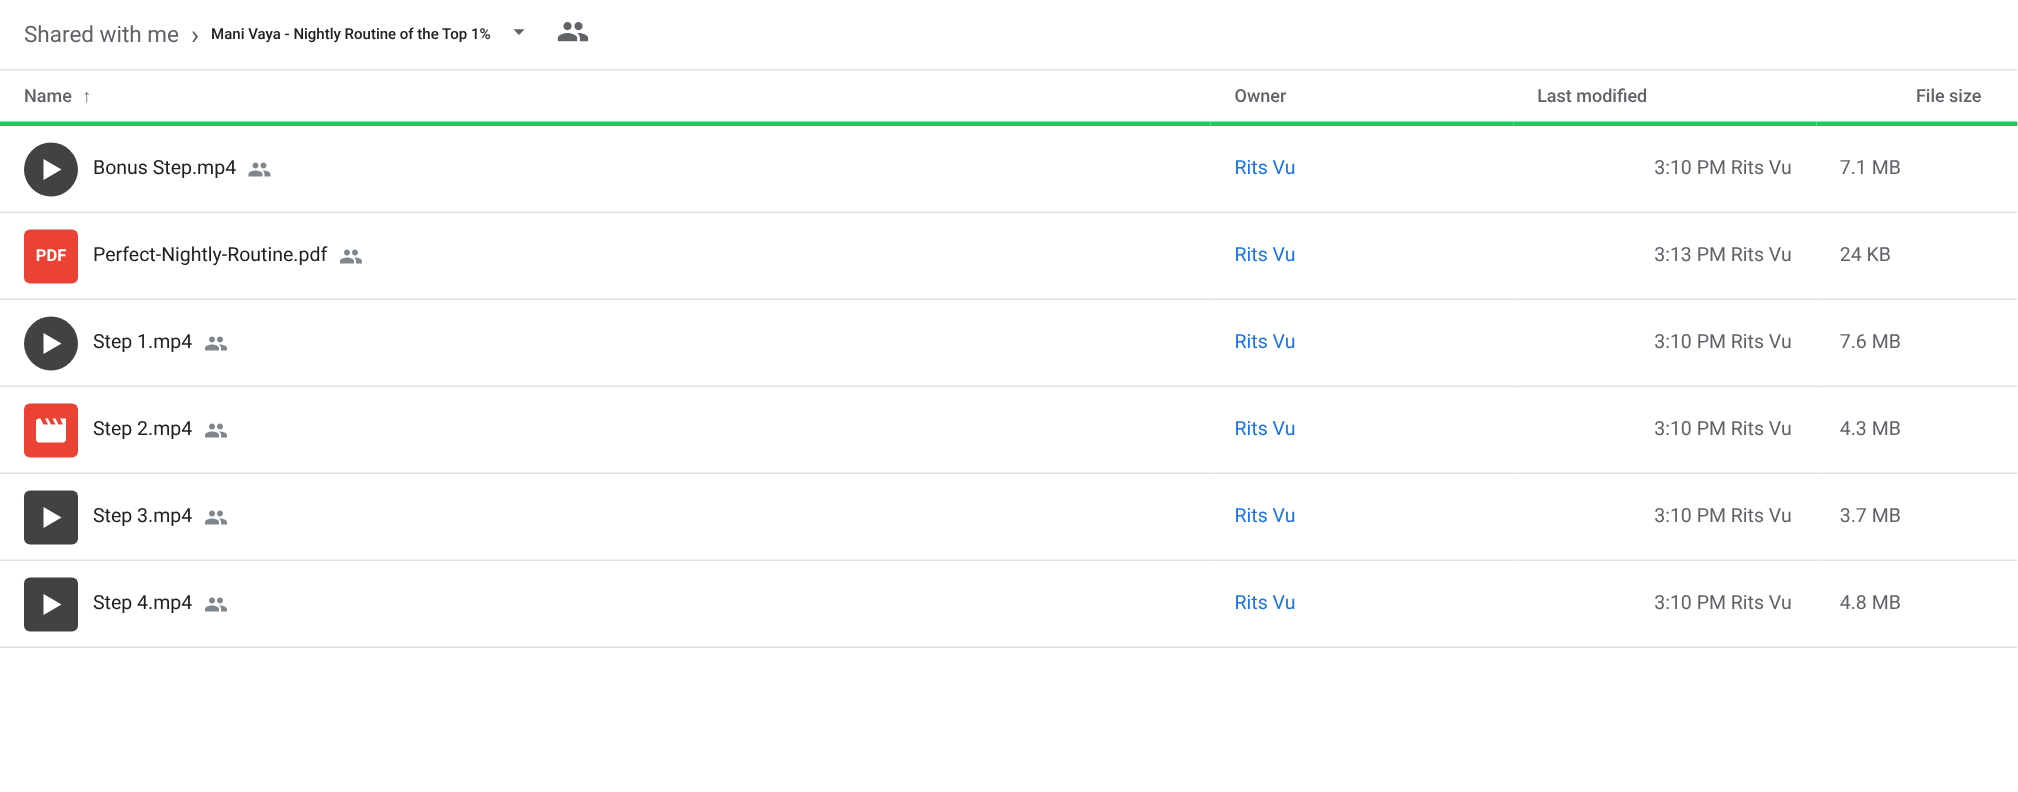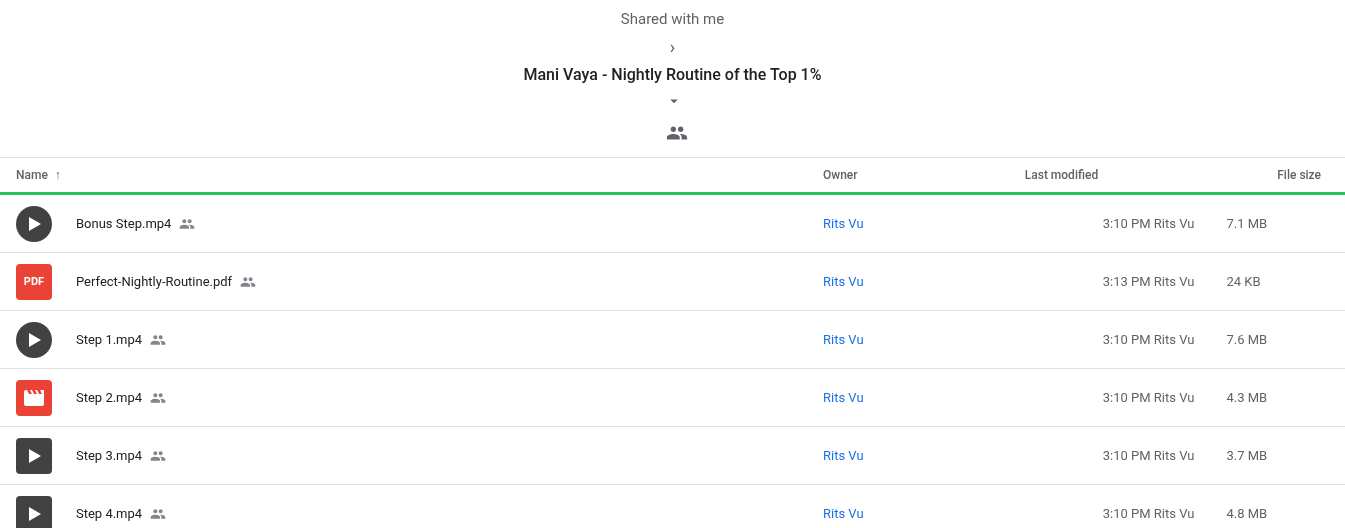--- a/index.html
+++ b/index.html
@@ -11,34 +11,33 @@
     }
 
     
     .breadcrumb {
       display: flex;
       align-items: center;
       padding: 10px 16px;
       border-bottom: 1px solid #e0e0e0;
       gap: 8px;
       min-height: 45px;
-      flex-direction: column;
     }
     .breadcrumb-link {
       color: #5f6368;
       font-size: 15px;
       cursor: pointer;
     }
     .breadcrumb-separator {
       color: #5f6368;
       font-size: 18px;
     }
     .breadcrumb-current {
       color: #202124;
-      font-size: 16px;
+      font-size: 10px;
       font-weight: 500;
     }
     .breadcrumb-dropdown {
       color: #5f6368;
       font-size: 18px;
       cursor: pointer;
       margin-left: 2px;
     }
     .breadcrumb-people-icon {
       margin-left: 8px;
@@ -104,21 +103,21 @@
     }
     .file-table td.size-cell {
       color: #5f6368;
       text-align: left;
       padding-right: 24px;
     }
 
     .file-name-cell {
       display: flex;
       align-items: center;
-      gap: 24px;
+      gap: 10px;
     }
     .file-icon {
       width: 36px;
       height: 37px;
       display: flex;
       align-items: center;
       justify-content: center;
       flex-shrink: 0;
     }
     .file-label {

